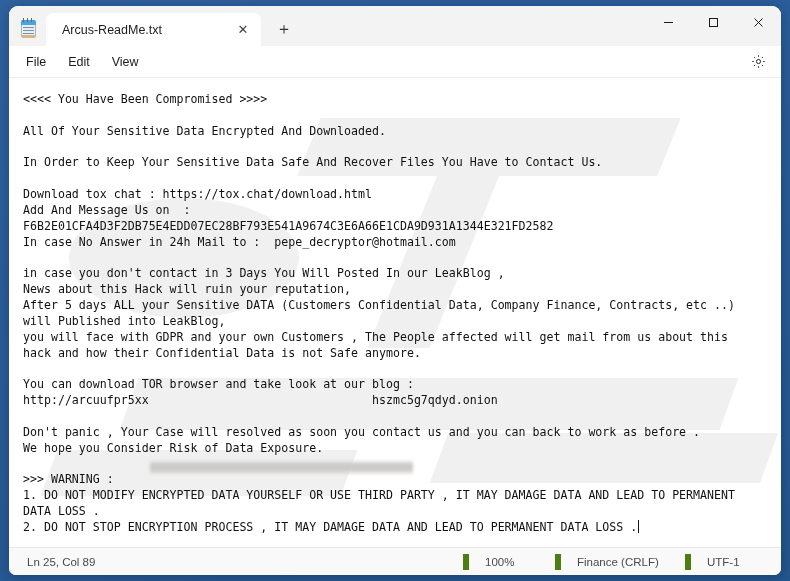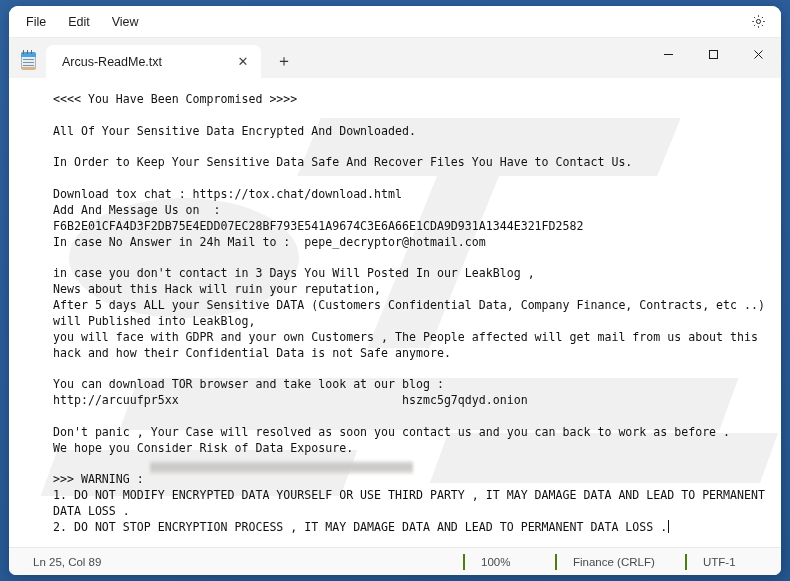--- a/index.html
+++ b/index.html
@@ -230,21 +230,20 @@
 
   #editor-text {
     position: relative;
     padding: 14px 6px 10px 14px;
     font-family: "DejaVu Sans Mono", "Liberation Mono", monospace;
     font-size: 11.6px;
     line-height: 15.85px;
     color: #111111;
     white-space: pre;
     letter-spacing: 0px;
-    margin-left: 30px;
   }
   .line { min-height: 15.85px; position: relative; }
 
   
   #redaction {
     position: absolute;
     left: 141px;
     top: 382px;
     width: 263px;
     height: 15px;
@@ -273,56 +272,41 @@
     height: 28px;
     background: #f9f9f9;
     border-top: 1px solid #e8e8e8;
     display: flex;
     align-items: center;
     font-size: 11.5px;
     color: #4a4a4a;
     flex: 0 0 auto;
   }
   #status-left {
-    padding-left: 24px;
+    padding-left: 18px;
     flex: 1 1 auto;
   }
   .status-cell {
     padding: 0 16px;
-    border-left: 2px solid #4d7c0f;
+    border-left: 6px solid #4d7c0f;
     height: 16px;
     display: flex;
     align-items: center;
     min-width: 86px;
   }
   #status-zoom { min-width: 92px; }
   #status-eol  { min-width: 130px; }
   #status-enc  { min-width: 96px; }
 </style>
 </head>
 <body>
 
 <div id="desktop"></div>
 
 <div id="window">
-
-  <div id="menubar">
-    <div class="menu-item">File</div>
-    <div class="menu-item">Edit</div>
-    <div class="menu-item">View</div>
-
-    <div id="settings-btn">
-      <svg width="15" height="15" viewBox="0 0 16 16" aria-hidden="true">
-        <g fill="none" stroke="#1b1b1b" stroke-width="1">
-          <circle cx="8" cy="8" r="2.2"></circle>
-          <path d="M8 1.4v1.6M8 13v1.6M1.4 8h1.6M13 8h1.6M3.3 3.3l1.1 1.1M11.6 11.6l1.1 1.1M12.7 3.3l-1.1 1.1M4.4 11.6l-1.1 1.1"></path>
-        </g>
-      </svg>
-    </div>
-  </div>
 
   <div id="titlebar">
 
     <div id="app-icon">
       <div class="pad-body"></div>
       <div class="pad-top"></div>
       <div class="pad-rings"></div>
       <div class="pad-lines"></div>
       <div class="pad-foot"></div>
     </div>
@@ -347,20 +331,35 @@
       </div>
       <div class="wc close">
         <svg width="11" height="11" viewBox="0 0 11 11" aria-hidden="true">
           <line x1="1.5" y1="1.5" x2="9.5" y2="9.5" stroke="currentColor" stroke-width="1"></line>
           <line x1="9.5" y1="1.5" x2="1.5" y2="9.5" stroke="currentColor" stroke-width="1"></line>
         </svg>
       </div>
     </div>
   </div>
 
+  <div id="menubar">
+    <div class="menu-item">File</div>
+    <div class="menu-item">Edit</div>
+    <div class="menu-item">View</div>
+
+    <div id="settings-btn">
+      <svg width="15" height="15" viewBox="0 0 16 16" aria-hidden="true">
+        <g fill="none" stroke="#1b1b1b" stroke-width="1">
+          <circle cx="8" cy="8" r="2.2"></circle>
+          <path d="M8 1.4v1.6M8 13v1.6M1.4 8h1.6M13 8h1.6M3.3 3.3l1.1 1.1M11.6 11.6l1.1 1.1M12.7 3.3l-1.1 1.1M4.4 11.6l-1.1 1.1"></path>
+        </g>
+      </svg>
+    </div>
+  </div>
+
   <div id="editor-wrap">
 
     <div id="watermark">
       <div class="wm-shape" id="wm-a"></div>
       <div class="wm-shape" id="wm-b"></div>
       <div class="wm-shape" id="wm-c"></div>
       <div class="wm-shape" id="wm-d"></div>
       <div class="wm-shape" id="wm-e"></div>
       <div class="wm-shape" id="wm-f"></div>
     </div>

